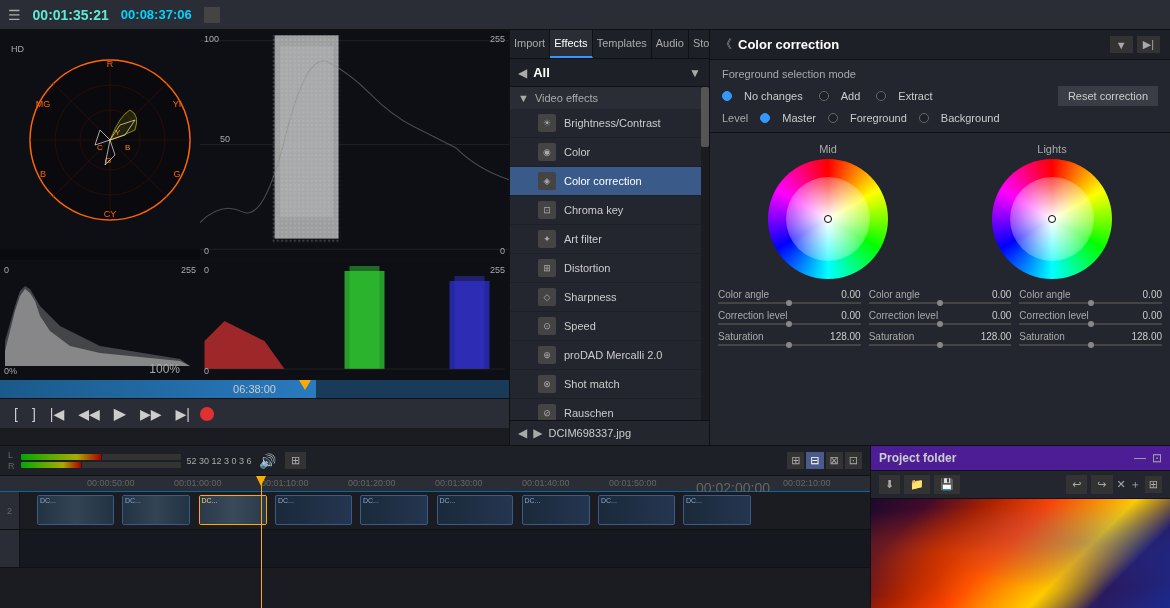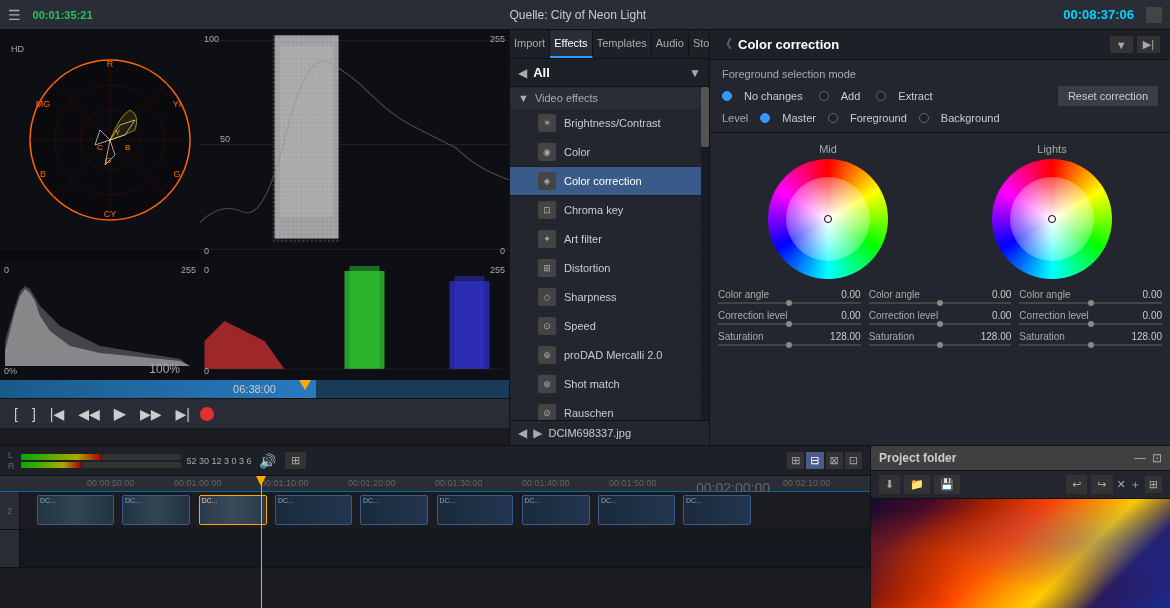--- a/index.html
+++ b/index.html
@@ -1,21 +1,21 @@
 <!DOCTYPE html>
 <html><head>
   <meta charset="utf-8">
   <style>
     * { box-sizing: border-box; margin: 0; padding: 0; }
     body { width: 1170px; height: 608px; background: #1e2228; color: #ccc; font-family: 'Segoe UI', Arial, sans-serif; font-size: 12px; overflow: hidden; }
 
     
     .top-bar { height: 30px; background: #2a2d35; display: flex; align-items: center; padding: 0 8px; gap: 12px; border-bottom: 1px solid #111; }
     .top-bar .hamburger { color: #aaa; font-size: 14px; cursor: pointer; }
-    .top-bar .timecode-current { color: #22c55e; font-size: 11px; font-weight: bold; }
+    .top-bar .timecode-current { color: #5eead4; font-size: 14px; font-weight: bold; }
     .top-bar .source-title { color: #ccc; font-size: 12px; flex: 1; text-align: center; }
     .top-bar .timecode-total { color: #00d4ff; font-size: 13px; font-weight: bold; }
     .top-bar .window-icon { width: 16px; height: 16px; background: #444; cursor: pointer; }
 
     
     .main-area { display: flex; height: 415px; }
 
     
     .left-panel { width: 510px; background: #1a1c22; border-right: 1px solid #111; display: flex; flex-direction: column; }
 
@@ -85,21 +85,21 @@
     .wheel-col { display: flex; flex-direction: column; align-items: center; gap: 4px; flex: 1; }
     .wheel-title { color: #aaa; font-size: 11px; }
     .color-wheel { width: 120px; height: 120px; border-radius: 50%; position: relative; background: conic-gradient(red, yellow, lime, cyan, blue, magenta, red); overflow: hidden; }
     .color-wheel-inner { position: absolute; top: 50%; left: 50%; transform: translate(-50%, -50%); width: 70%; height: 70%; border-radius: 50%; background: radial-gradient(white, transparent); }
     .wheel-dot { position: absolute; width: 8px; height: 8px; border-radius: 50%; background: white; border: 1px solid #000; top: 50%; left: 50%; transform: translate(-50%, -50%); }
 
     
     .bottom-area { height: 163px; display: flex; border-top: 1px solid #111; }
     .project-folder { width: 300px; background: #1e2028; border-left: 1px solid #111; }
 
-    .pf-header { display: flex; align-items: center; padding: 5px 8px; background: #404040; border-bottom: 1px solid #111; gap: 6px; }
+    .pf-header { display: flex; align-items: center; padding: 5px 8px; background: #4c1d95; border-bottom: 1px solid #111; gap: 6px; }
     .pf-title { color: #ccc; font-size: 12px; font-weight: bold; flex: 1; }
     .pf-btn { background: none; border: none; color: #aaa; cursor: pointer; font-size: 12px; }
     .pf-toolbar { display: flex; align-items: center; padding: 4px 8px; background: #23262e; border-bottom: 1px solid #111; gap: 4px; }
     .pf-tb-btn { background: #333; border: none; color: #aaa; cursor: pointer; padding: 3px 6px; font-size: 11px; }
     .pf-thumb { width: 100%; height: 110px; background: #0a0a0e; display: flex; align-items: center; justify-content: center; overflow: hidden; }
     .pf-thumb-img { width: 100%; height: 100%; background: linear-gradient(135deg, #1a0a2e 0%, #2a1a4e 20%, #cc2200 40%, #ff6600 60%, #ffaa00 80%, #1a2a6e 100%); }
 
     
     .effects-list-container { display: flex; flex: 1; overflow: hidden; }
     .effects-list-inner { flex: 1; overflow-y: scroll; }
@@ -119,21 +119,20 @@
     .track-row { height: 35px; display: flex; border-bottom: 1px solid #111; }
     .track-num { width: 20px; background: #2a2d35; display: flex; align-items: center; justify-content: center; font-size: 9px; color: #666; border-right: 1px solid #111; }
     .track-content { flex: 1; background: #1a1c22; position: relative; }
   </style>
 </head>
 <body>
 
 <div class="top-bar">
   <span class="hamburger">☰</span>
   <span class="timecode-current">00:01:35:21</span>
-  <span class="source-title">Quelle: City of Neon Light</span>
   <span class="timecode-total">00:08:37:06</span>
   <div class="window-icon"></div>
 </div>
 
 <div class="main-area">
 
   <div class="left-panel">
 
     <div class="video-preview">
 

